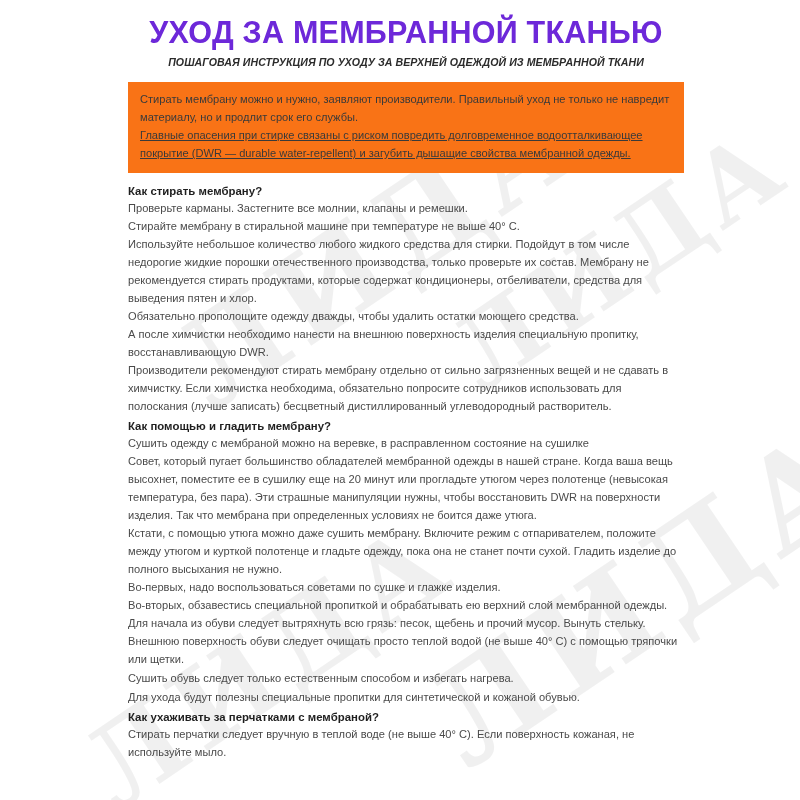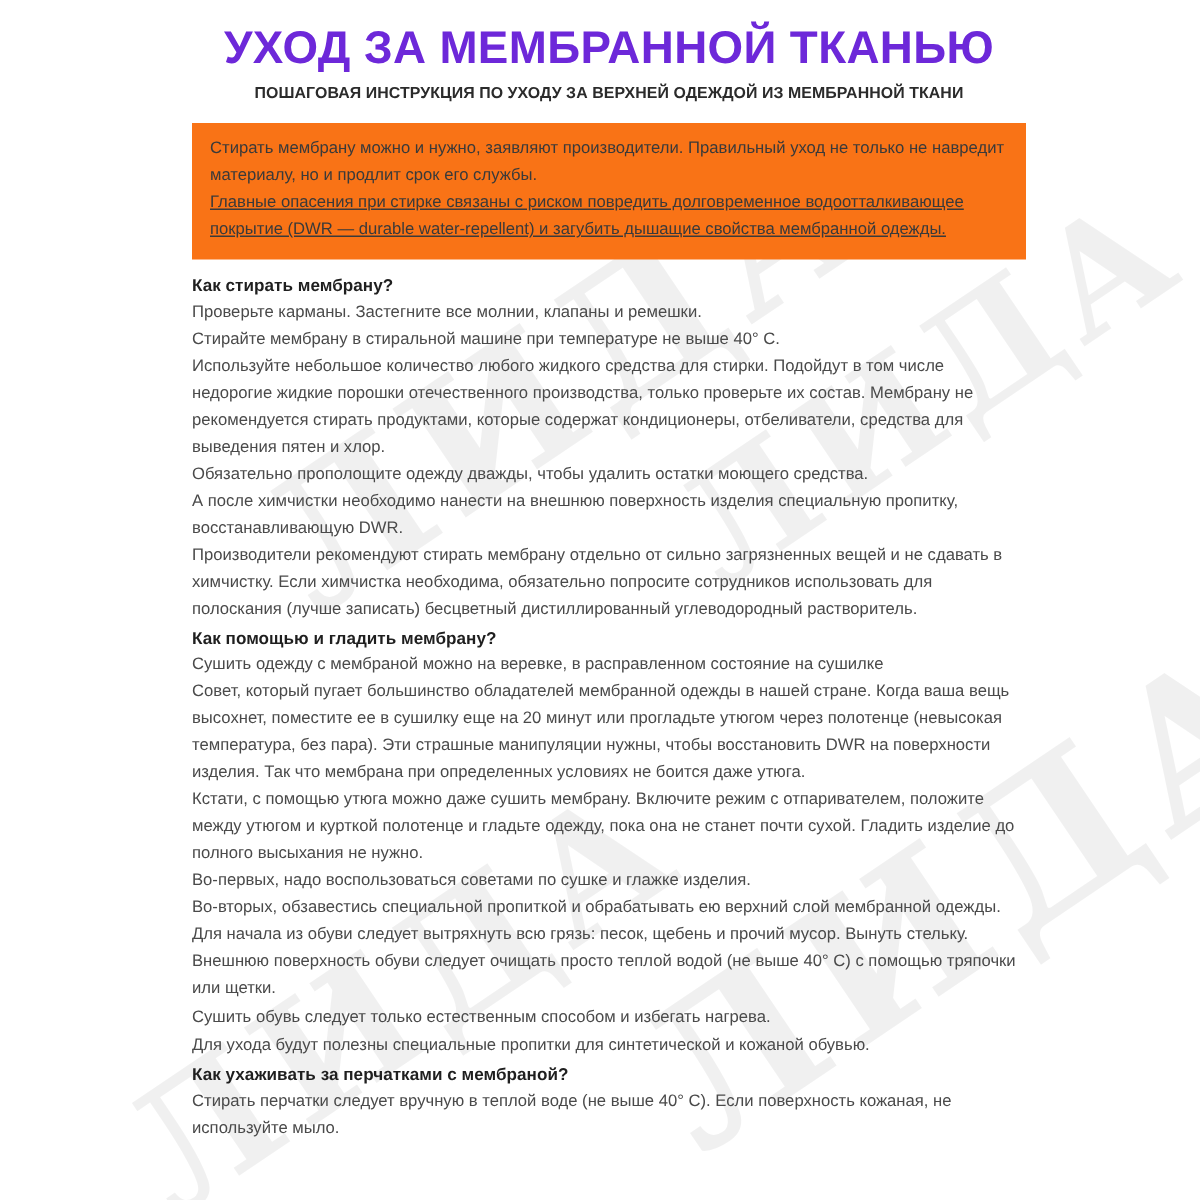--- a/index.html
+++ b/index.html
@@ -75,20 +75,21 @@
 
   .doc-subtitle {
     margin: 0;
     padding: 8px 0 0 0;
     font-size: 10.6px;
     font-weight: 700;
     color: #2b2b2b;
     letter-spacing: 0.005em;
     text-align: center;
     line-height: 1.2;
+    font-style: italic;
   }
 
   .intro-box {
     margin: 13px 0 0 0;
     padding: 9px 12px 10px 12px;
     background: #f97316;
     width: 532px;
     box-sizing: content-box;
   }
   .intro-box p {

